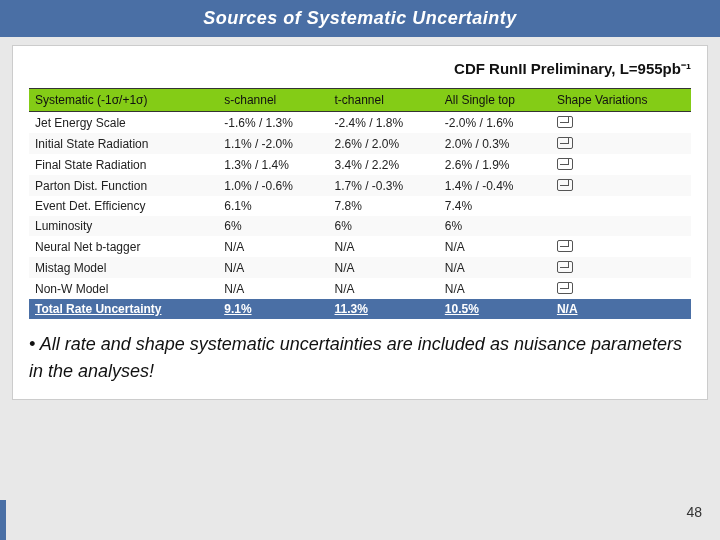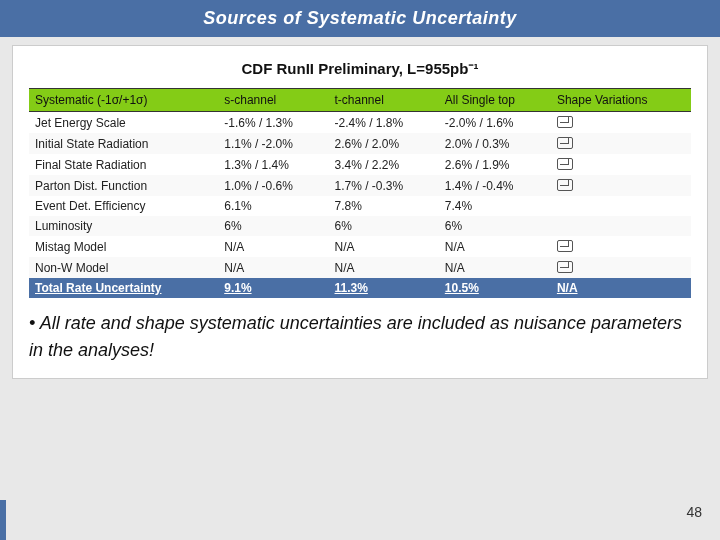--- a/index.html
+++ b/index.html
@@ -25,21 +25,21 @@
     }
 
     .content-area {
       background: white;
       margin: 8px 12px;
       padding: 12px 16px 14px 16px;
       border: 1px solid #ccc;
     }
 
     .subtitle {
-      text-align: center;
+      text-align: right;
       font-size: 15px;
       font-weight: bold;
       margin-bottom: 10px;
       color: #111;
     }
 
     table {
       width: 100%;
       border-collapse: collapse;
       font-size: 12px;
@@ -186,20 +186,27 @@
       <td></td>
     </tr>
         <tr>
       <td>Luminosity</td>
       <td>6%</td>
       <td>6%</td>
       <td>6%</td>
       <td></td>
     </tr>
         <tr>
+      <td>Neural Net b-tagger</td>
+      <td>N/A</td>
+      <td>N/A</td>
+      <td>N/A</td>
+      <td><span class="icon-shape"></span></td>
+    </tr>
+        <tr>
       <td>Mistag Model</td>
       <td>N/A</td>
       <td>N/A</td>
       <td>N/A</td>
       <td><span class="icon-shape"></span></td>
     </tr>
         <tr>
       <td>Non-W Model</td>
       <td>N/A</td>
       <td>N/A</td>

